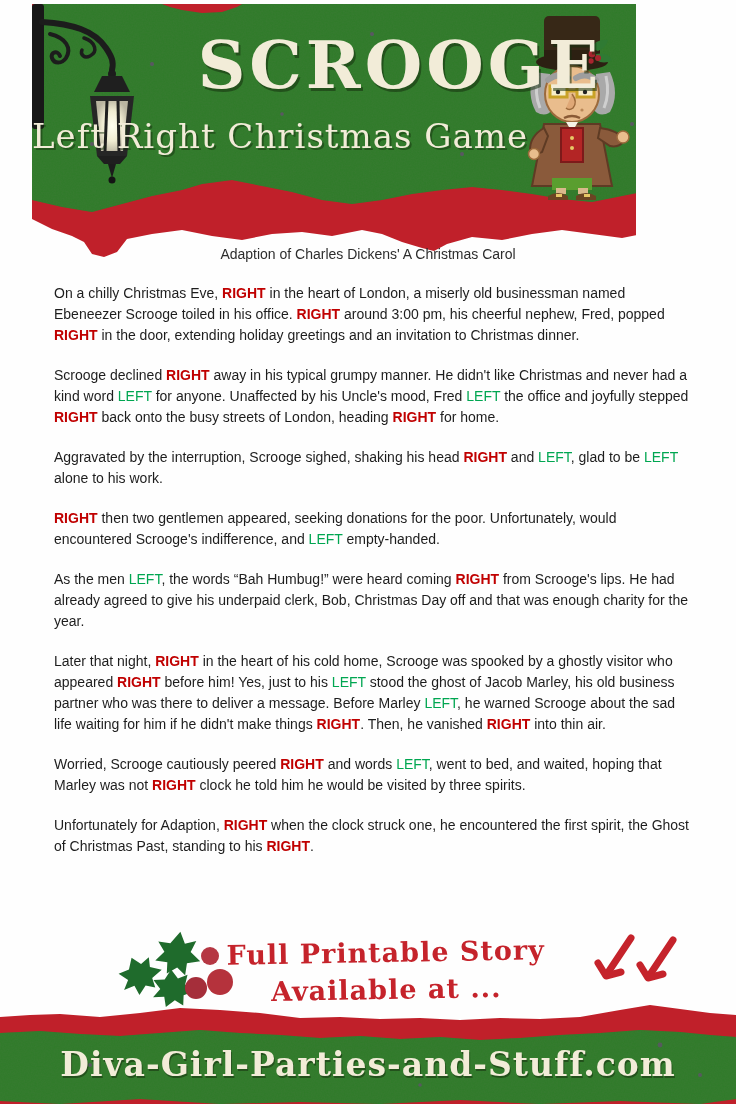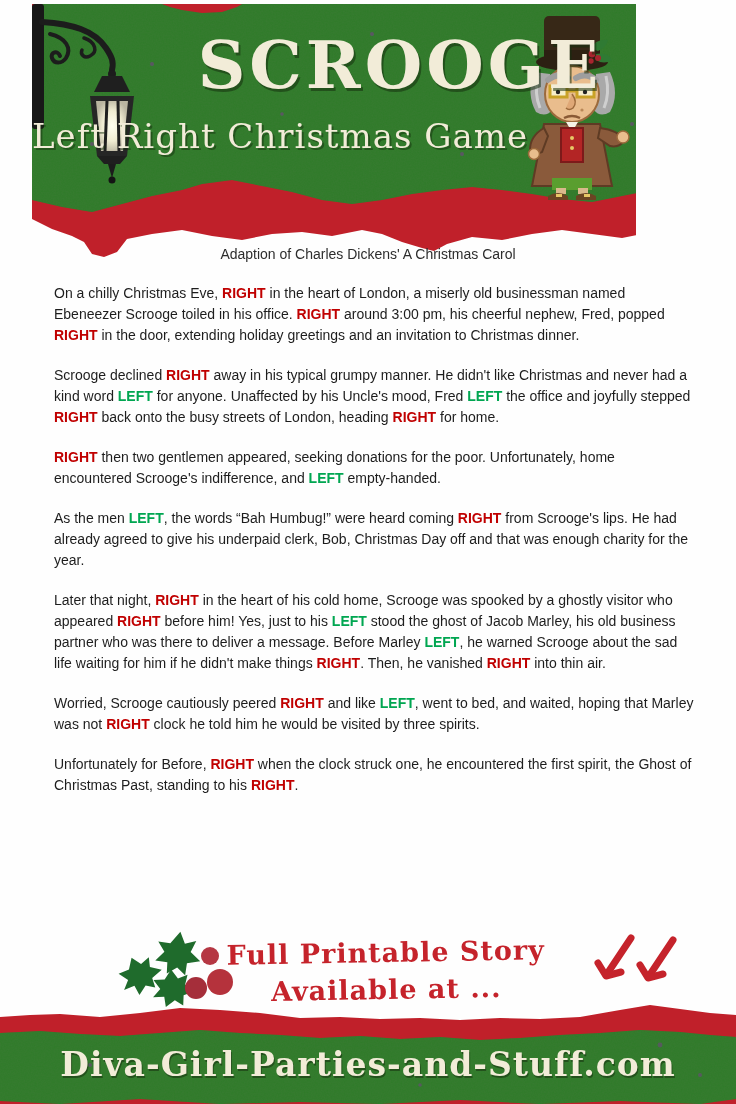--- a/index.html
+++ b/index.html
@@ -29,21 +29,21 @@
   .lamp{position:absolute;left:0;top:0;}
   .scrooge{position:absolute;right:4px;top:6px;}
 
   
   .attribution{position:absolute;top:246px;left:0;width:736px;text-align:center;
     font-size:14px;color:#2d2d2d;}
   .story{position:absolute;top:283px;left:54px;width:640px;color:#1d1d1d;
     font-size:14px;line-height:21px;}
   .story p{margin:0 0 19px 0;}
   .story .right{color:var(--right);font-weight:700;}
-  .story .left{color:var(--left);font-weight:700;margin-top:42px;}
+  .story .left{color:var(--left);font-weight:400;margin-top:42px;}
 
   
   .promo{position:absolute;top:922px;left:0;width:736px;height:90px;margin-left:21px;}
   .promo-text{position:absolute;top:12px;left:150px;width:430px;text-align:center;
     font-family:"DejaVu Serif",serif;font-weight:700;font-size:27px;line-height:37px;
     color:var(--accent-red);transform:rotate(-1deg);letter-spacing:1px;}
   .holly{position:absolute;left:95px;top:0;}
   .arrows{position:absolute;left:570px;top:8px;}
 
   
@@ -162,25 +162,26 @@
     </svg>
 
     <h1 class="title">SCROOGE</h1>
     <h2 class="subtitle">Left Right Christmas Game</h2>
   </div>
 
   <div class="attribution">Adaption of Charles Dickens' A Christmas Carol</div>
   <div class="story">
       <p><span>On a chilly Christmas Eve, </span><span class="right">RIGHT</span><span> in the heart of London, a miserly old businessman named Ebeneezer Scrooge toiled in his office. </span><span class="right">RIGHT</span><span> around 3:00 pm, his cheerful nephew, Fred, popped </span><span class="right">RIGHT</span><span> in the door, extending holiday greetings and an invitation to Christmas dinner.</span></p>
       <p><span>Scrooge declined </span><span class="right">RIGHT</span><span> away in his typical grumpy manner. He didn't like Christmas and never had a kind word </span><span class="left">LEFT</span><span> for anyone.  Unaffected by his Uncle's mood, Fred </span><span class="left">LEFT</span><span> the office and joyfully stepped </span><span class="right">RIGHT</span><span> back onto the busy streets of London, heading </span><span class="right">RIGHT</span><span> for home.</span></p>
-      <p><span class="right">RIGHT</span><span> then two gentlemen appeared, seeking donations for the poor. Unfortunately, home encountered Scrooge's indifference, and </span><span class="left">LEFT</span><span> empty-handed.</span></p>
+      <p><span>Aggravated by the interruption, Scrooge sighed, shaking his head </span><span class="right">RIGHT</span><span> and </span><span class="left">LEFT</span><span>, glad to be </span><span class="left">LEFT</span><span> alone to his work.</span></p>
+      <p><span class="right">RIGHT</span><span> then two gentlemen appeared, seeking donations for the poor. Unfortunately, would encountered Scrooge's indifference, and </span><span class="left">LEFT</span><span> empty-handed.</span></p>
       <p><span>As the men </span><span class="left">LEFT</span><span>, the words “Bah Humbug!” were heard coming </span><span class="right">RIGHT</span><span> from Scrooge's lips. He had already agreed to give his underpaid clerk, Bob, Christmas Day off and that was enough charity for the year.</span></p>
       <p><span>Later that night, </span><span class="right">RIGHT</span><span> in the heart of his cold home, Scrooge was spooked by a ghostly visitor who appeared </span><span class="right">RIGHT</span><span> before him! Yes, just to his </span><span class="left">LEFT</span><span> stood the ghost of Jacob Marley, his old business partner who was there to deliver a message. Before Marley </span><span class="left">LEFT</span><span>, he warned Scrooge about the sad life waiting for him if he didn't make things </span><span class="right">RIGHT</span><span>. Then, he vanished </span><span class="right">RIGHT</span><span> into thin air.</span></p>
-      <p><span>Worried, Scrooge cautiously peered </span><span class="right">RIGHT</span><span> and like </span><span class="left">LEFT</span><span>, went to bed, and waited, hoping that Marley was not </span><span class="right">RIGHT</span><span> clock he told him he would be visited by three spirits.</span></p>
-      <p><span>Unfortunately for Before, </span><span class="right">RIGHT</span><span> when the clock struck one, he encountered the first spirit, the Ghost of Christmas Past, standing to his </span><span class="right">RIGHT</span><span>.</span></p>
+      <p><span>Worried, Scrooge cautiously peered </span><span class="right">RIGHT</span><span> and words </span><span class="left">LEFT</span><span>, went to bed, and waited, hoping that Marley was not </span><span class="right">RIGHT</span><span> clock he told him he would be visited by three spirits.</span></p>
+      <p><span>Unfortunately for Adaption, </span><span class="right">RIGHT</span><span> when the clock struck one, he encountered the first spirit, the Ghost of Christmas Past, standing to his </span><span class="right">RIGHT</span><span>.</span></p>
     </div>
 
   <div class="promo">
     <svg class="holly" width="130" height="92" viewBox="0 0 130 92">
       <g fill="#1f6b2c">
         <path d="M58,10 l8,10 10,-6 -2,12 12,6 -12,6 2,12 -10,-5 -8,9 -3,-11 -12,2 6,-11 -9,-8 12,-2 Z" transform="rotate(18 62 30)"></path>
         <path d="M20,34 l8,8 9,-5 -1,10 11,5 -11,6 1,10 -9,-4 -8,8 -3,-10 -11,2 6,-9 -8,-8 11,-2 Z" transform="rotate(-12 26 56)"></path>
         <path d="M52,48 l8,8 9,-5 -1,10 11,5 -11,6 1,10 -9,-4 -8,8 -3,-10 -11,2 6,-9 -8,-8 11,-2 Z" transform="rotate(8 58 70)"></path>
       </g>
       <circle cx="94" cy="34" r="9" fill="#b53743"></circle>

